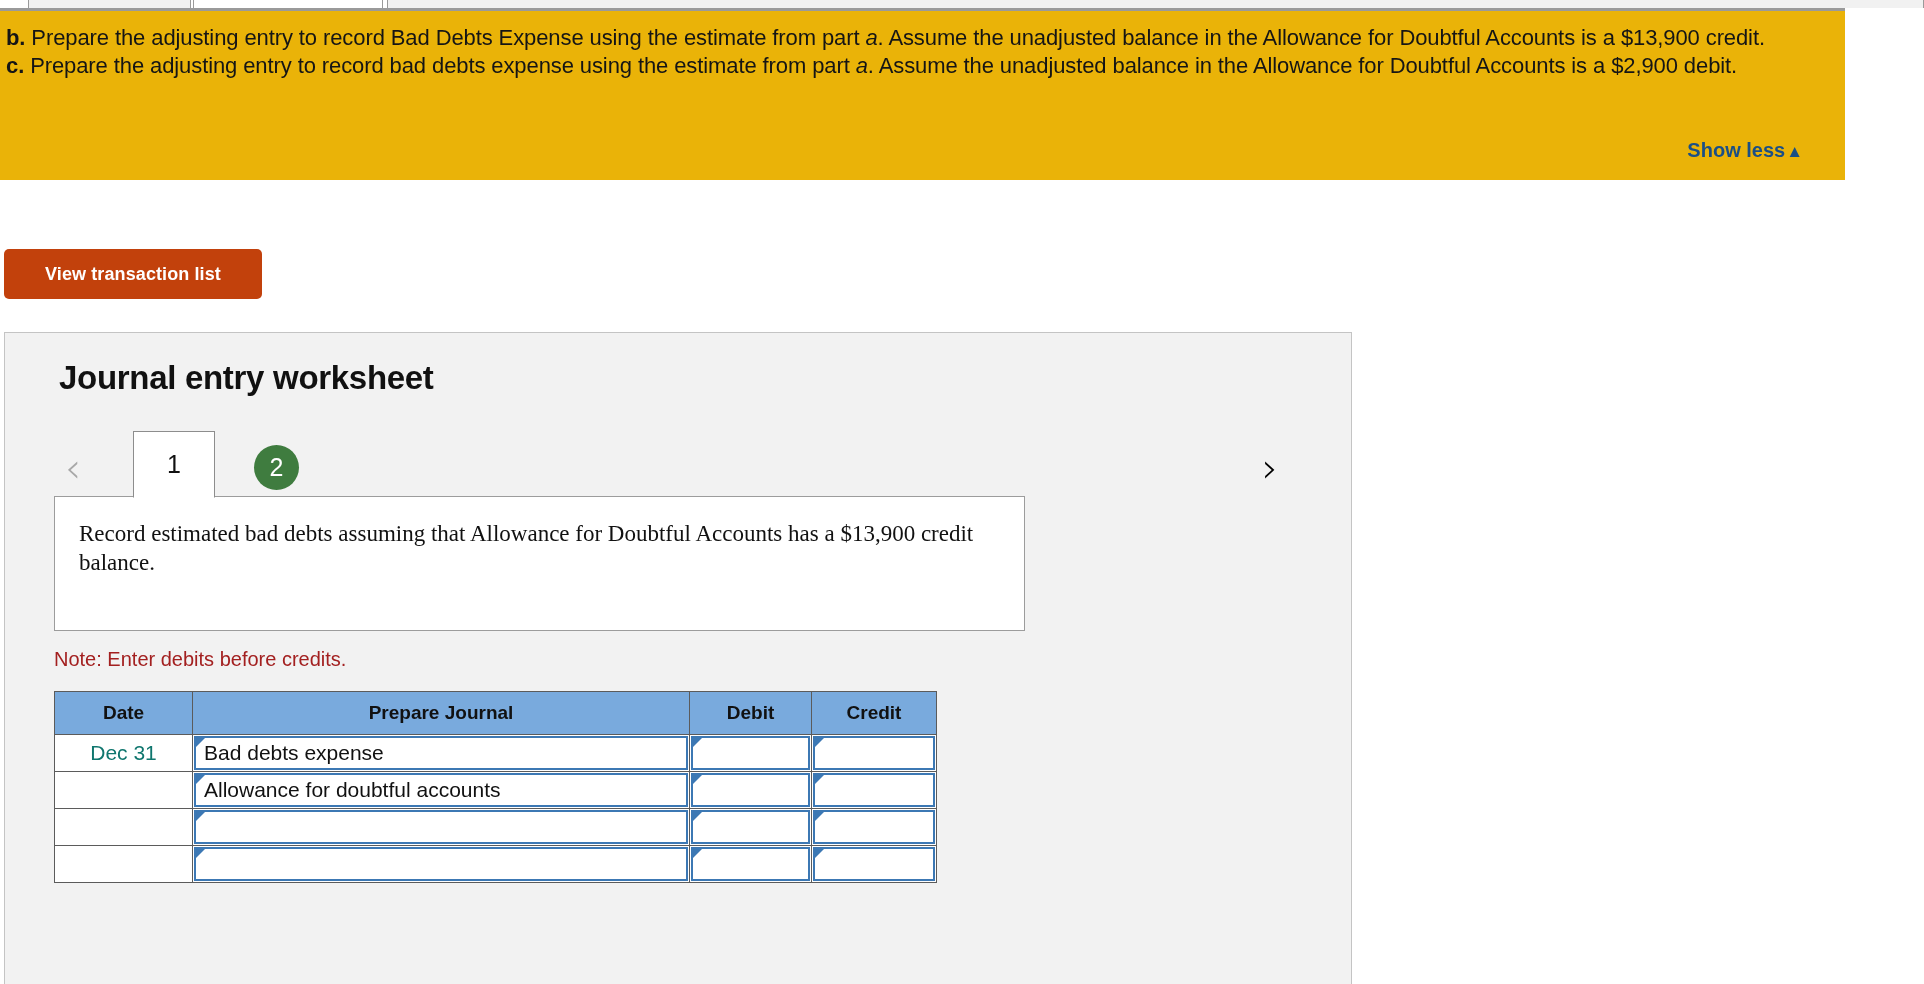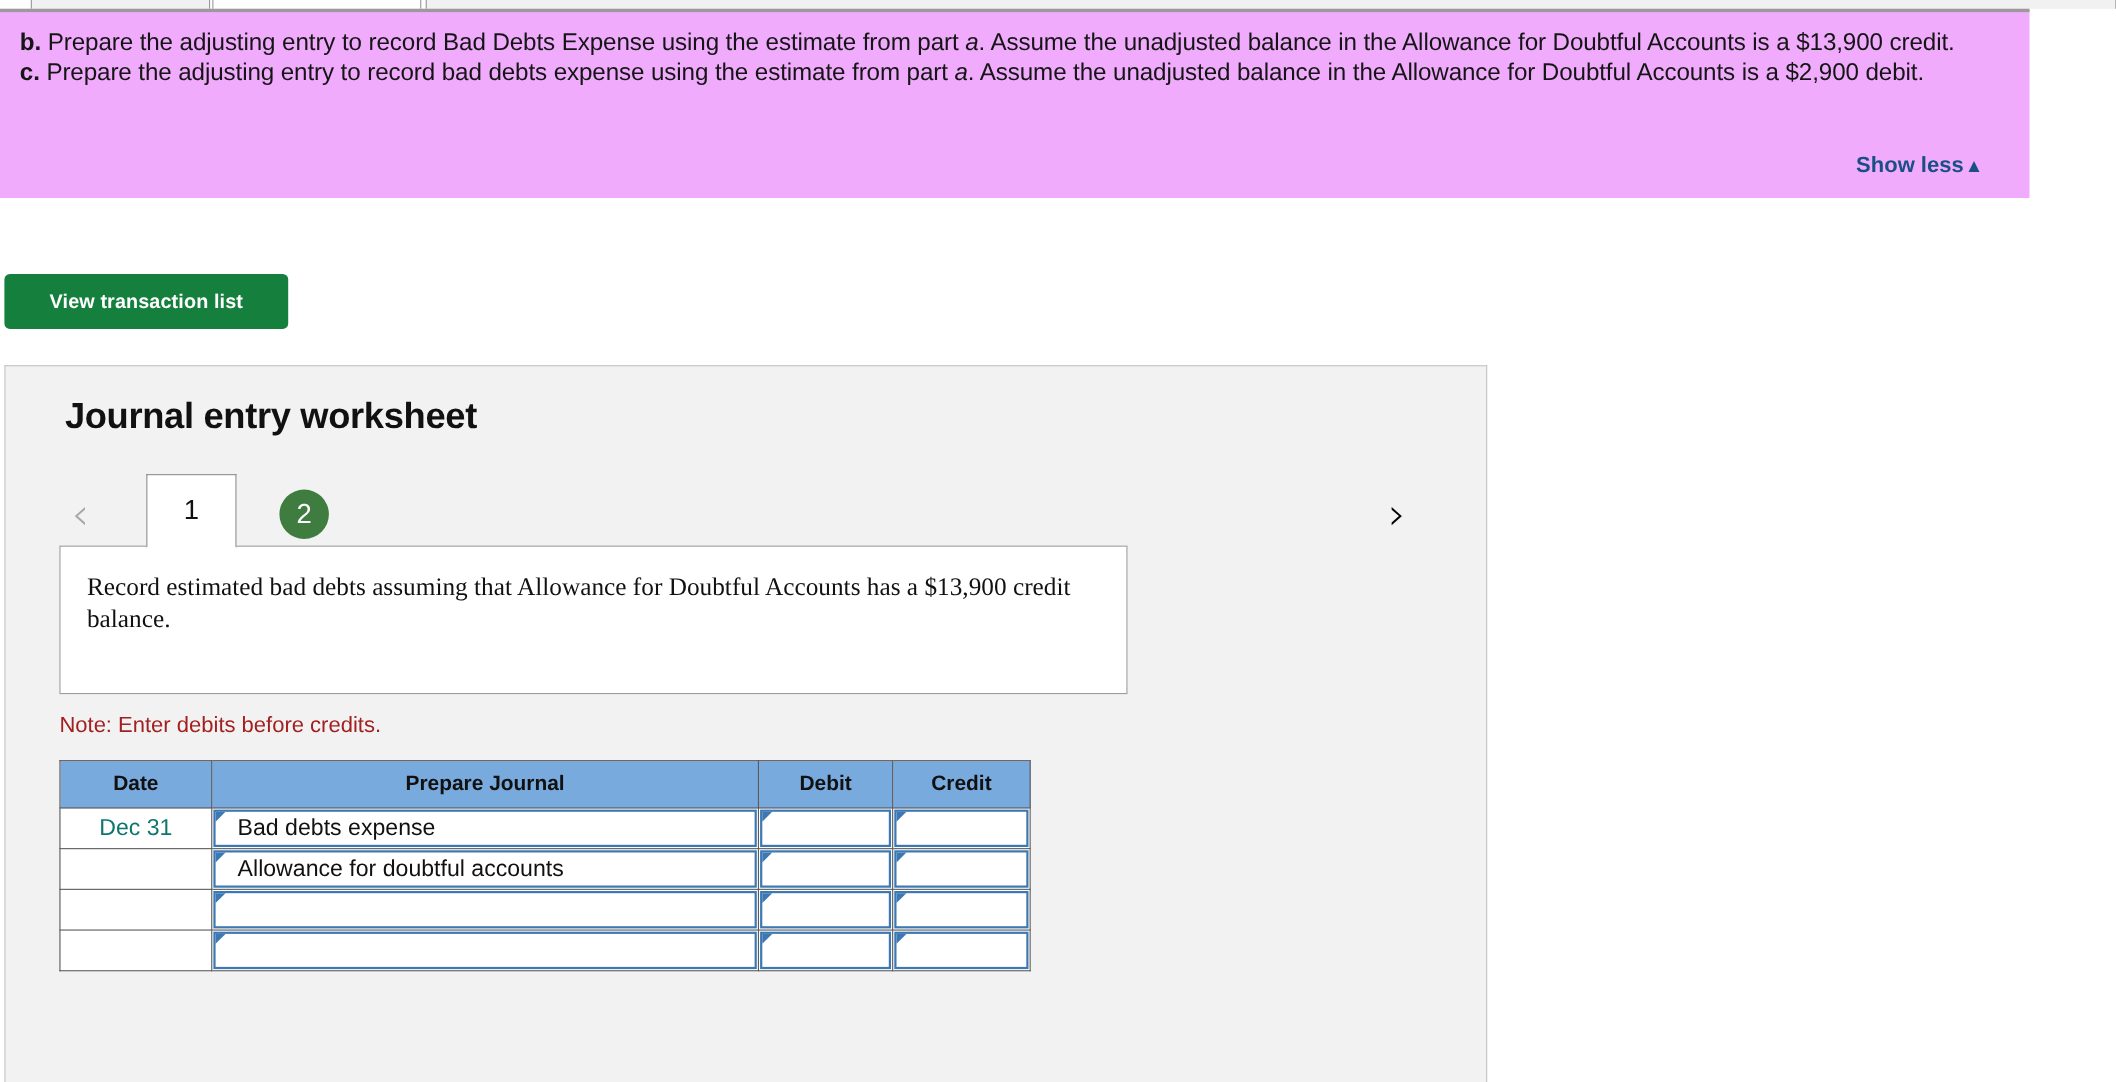--- a/index.html
+++ b/index.html
@@ -32,24 +32,24 @@
   }
   .tab-frag.inactive { background: #f1f1f1; }
   .tab-frag.active   { background: #ffffff; }
 
   
   .info-panel {
     position: absolute;
     top: 8px; left: 0;
     width: 1845px;
     height: 172px;
-    background: #f0abfc;
+    background: #eab308;
     border-top: 3px solid #9a9a9a;
     box-sizing: border-box;
-    padding: 14px 22px 0 18px;
+    padding: 14px 22px 0 6px;
   }
   .info-line {
     font-size: 22px;
     line-height: 1.18;
     color: #151515;
     margin: 0 0 2px 0;
     letter-spacing: -0.1px;
   }
   .info-line b { font-weight: bold; }
   .info-line i { font-style: italic; }
@@ -69,21 +69,21 @@
   }
   .showless .caret { font-size: 17px; margin-left: 1px; }
 
   
   .view-btn {
     position: absolute;
     left: 4px;
     top: 249px;
     width: 258px;
     height: 50px;
-    background: #15803d;
+    background: #c2410c;
     border: none;
     border-radius: 5px;
     color: #ffffff;
     font-family: "Liberation Sans", sans-serif;
     font-weight: bold;
     font-size: 18px;
     cursor: pointer;
     letter-spacing: 0.1px;
   }
 
@@ -243,21 +243,21 @@
     left: 0; top: 0;
     width: 0; height: 0;
     border-top: 9px solid #3c78b4;
     border-right: 9px solid transparent;
     border-bottom: 9px solid transparent;
     border-left: 0;
   }
   .cell-edit .txt {
     font-size: 21px;
     color: #111;
-    padding-left: 20px;
+    padding-left: 8px;
     white-space: nowrap;
     overflow: hidden;
   }
 </style>
 </head>
 <body>
 
 <div class="tabstrip">
   <div class="tab-frag inactive" style="left:28px;width:163px;"></div>
   <div class="tab-frag active" style="left:193px;width:190px;"></div>

